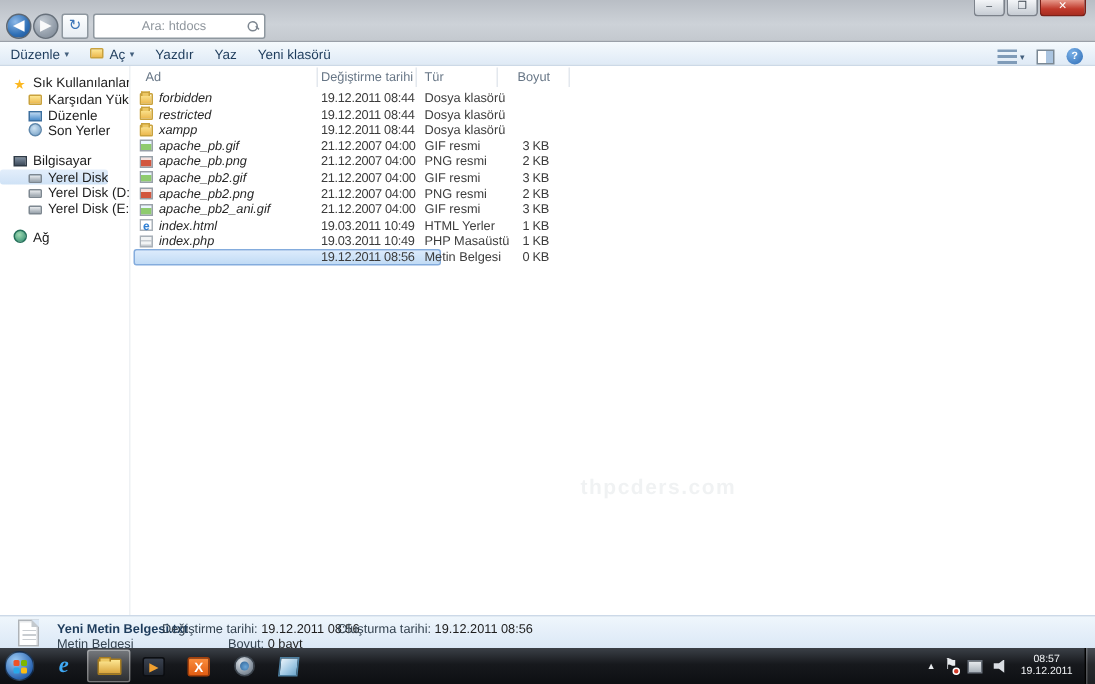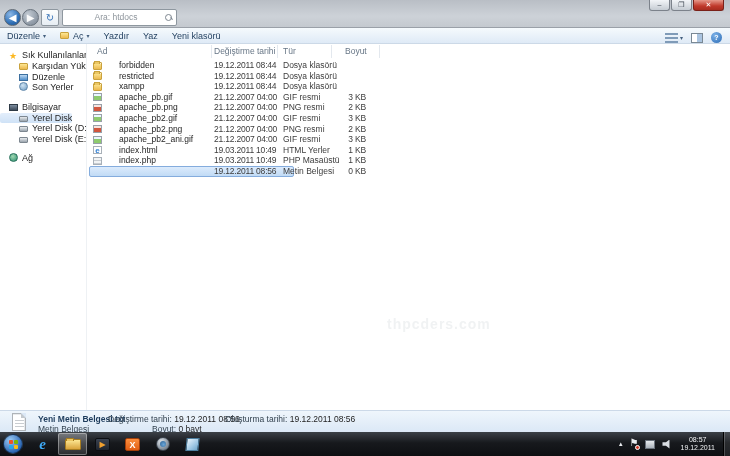--- a/index.html
+++ b/index.html
@@ -87,21 +87,21 @@
   .listpane { position:absolute; top:0; left:87px; right:0; bottom:0; font-size:8.5px; color:#262626; }
   .col-headers { position:absolute; top:0; left:0; right:0; height:15px; color:#677686; }
   .col-h { position:absolute; top:2px; white-space:nowrap; }
   .ch0 { left:10px; } .ch1 { left:127px; } .ch2 { left:196px; } .ch3 { left:258px; }
   .col-sep { position:absolute; top:1px; width:1px; height:13px; background:#e3e8ee; }
   .rows { position:absolute; top:16px; left:0; right:0; }
   .frow { position:relative; height:10.6px; line-height:10.6px; }
   .frow.selected::before { content:""; position:absolute; left:2px; right:436px; top:0; bottom:0;
     background:linear-gradient(#dcebfc,#c1dbf5); border:1px solid #84acdd; border-radius:2px; }
   .c-name { position:absolute; left:6px; top:0; width:118px; white-space:nowrap; overflow:hidden; }
-  .c-name .lbl { margin-left:26px; }
+  .c-name .lbl { margin-left:13px;font-style:italic; }
   .ficon { position:absolute; left:0; top:1.5px; width:9px; height:8px; }
   .folder-icon2 { background:linear-gradient(#fde793,#ecb94f); border:1px solid #c9a23d; border-radius:1px; box-shadow:inset 0 1px 0 rgba(255,255,255,.6); }
   .folder-icon2::before { content:""; position:absolute; top:-2px; left:0; width:4px; height:2px;
     background:#ecc763; border:1px solid #c9a23d; border-bottom:none; }
   .gif-icon { border:1px solid #98a0a8; background:linear-gradient(180deg,#eaf6ff 0 30%, #8ecb6e 30% 100%); }
   .png-icon { border:1px solid #98a0a8; background:linear-gradient(180deg,#f6e3df 0 30%, #d2563e 30% 100%); }
   .ico-icon { border:1px solid #c96a1e; background:linear-gradient(#ff9c3f,#e2661c); }
   .html-icon { background:#fff; border:1px solid #a8b0b8; color:#2f7fd3; font-size:8px; line-height:7px; text-align:center; font-weight:bold; }
   .html-icon::before { content:"e"; }
   .php-icon { background:#f2f4f5; border:1px solid #a8b0b8; box-shadow:inset 0 -1px 0 #c7ccd1, inset 0 -3px 0 #f2f4f5, inset 0 -4px 0 #c7ccd1; }

